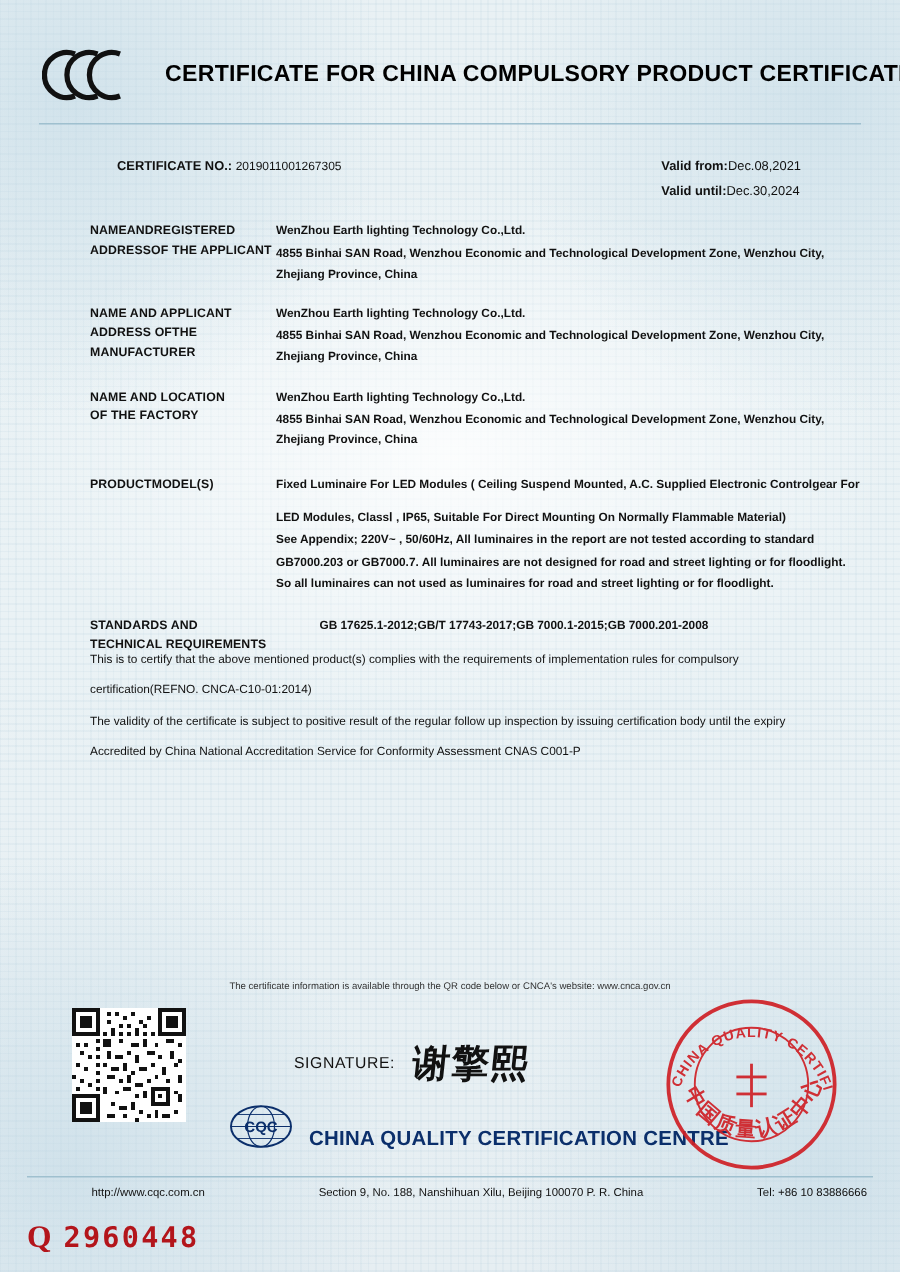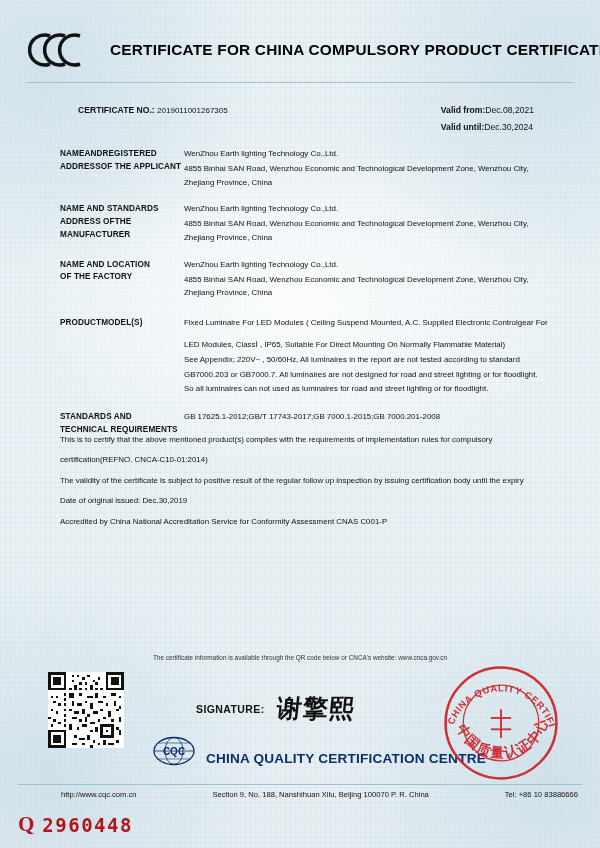--- a/index.html
+++ b/index.html
@@ -116,20 +116,21 @@
     font-size: 8.2px;
     font-weight: bold;
     line-height: 1.55;
     letter-spacing: 0.1px;
   }
   .field-label div { white-space: nowrap; }
   .field-value {
     flex: 1 1 auto;
     font-size: 7.9px;
     line-height: 1.62;
+    font-weight: bold;
   }
   .field-value div { margin-bottom: 1px; }
   .field-value .l1 { margin-bottom: 2px; }
 
   .field.product .field-value div { margin-bottom: 2px; }
   .field.product .gap { height: 5px; margin: 0; }
 
   
   .certify {
     position: absolute;
@@ -163,21 +164,21 @@
   
   .signature-row {
     position: absolute;
     left: 196px;
     top: 692px;
     display: flex;
     align-items: center;
   }
   .signature-label {
     font-size: 10.5px;
-    font-weight: bold;
+    font-weight: normal;
     letter-spacing: 0.4px;
     margin-right: 12px;
   }
   .signature-script {
     font-family: "DejaVu Serif", serif;
     font-size: 25px;
     color: #111;
     font-weight: bold;
     letter-spacing: 1px;
     transform: skewX(-6deg);
@@ -296,21 +297,21 @@
         </div>
         <div class="field-value">
           <div class="l1">WenZhou Earth lighting Technology Co.,Ltd.</div>
           <div>4855 Binhai SAN Road, Wenzhou Economic and Technological Development Zone, Wenzhou City,</div>
           <div>Zhejiang Province, China</div>
         </div>
       </div>
 
       <div class="field">
         <div class="field-label">
-          <div>NAME AND STANDARDS</div>
+          <div>NAME AND APPLICANT</div>
           <div>ADDRESS OFTHE</div>
           <div>MANUFACTURER</div>
         </div>
         <div class="field-value">
           <div class="l1">WenZhou Earth lighting Technology Co.,Ltd.</div>
           <div>4855 Binhai SAN Road, Wenzhou Economic and Technological Development Zone, Wenzhou City,</div>
           <div>Zhejiang Province, China</div>
         </div>
       </div>
 
@@ -333,37 +334,36 @@
         <div class="field-value">
           <div>Fixed Luminaire For LED Modules ( Ceiling Suspend Mounted, A.C. Supplied Electronic Controlgear For</div>
           <div class="gap"></div>
           <div>LED Modules, ClassⅠ , IP65, Suitable For Direct Mounting On Normally Flammable Material)</div>
           <div>See Appendix;  220V~ ,  50/60Hz,  All luminaires in the report are not tested according to standard</div>
           <div>GB7000.203 or GB7000.7. All luminaires are not designed for road and street lighting or for floodlight.</div>
           <div>So all luminaires can not used as luminaires for road and street lighting or for floodlight.</div>
         </div>
       </div>
 
-      <div class="field" style="">
+      <div class="field" style="gap:29px;">
         <div class="field-label">
           <div>STANDARDS AND</div>
           <div>TECHNICAL REQUIREMENTS</div>
         </div>
         <div class="field-value">
           <div>GB 17625.1-2012;GB/T 17743-2017;GB 7000.1-2015;GB 7000.201-2008</div>
         </div>
       </div>
 
     </div>
 
     <div class="certify">
       <p>This is to certify that the above mentioned product(s) complies with the requirements of implementation rules for compulsory</p>
       <p>certification(REFNO. CNCA-C10-01:2014)</p>
       <p>The validity of the certificate is subject to positive result of the regular follow up inspection by issuing certification body until the expiry</p>
-      <p>Date of original issued: Dec.30,2019</p>
       <p>Accredited by China National Accreditation Service for Conformity Assessment CNAS C001-P</p>
     </div>
 
     <div class="qr-note">The certificate information is available through the QR code below or CNCA's website: www.cnca.gov.cn</div>
 
     <svg class="qr" viewBox="0 0 29 29" shape-rendering="crispEdges">
       <rect width="29" height="29" fill="#ffffff"></rect>
       <g fill="#111111">
 
         <rect x="0" y="0" width="7" height="1"></rect>

